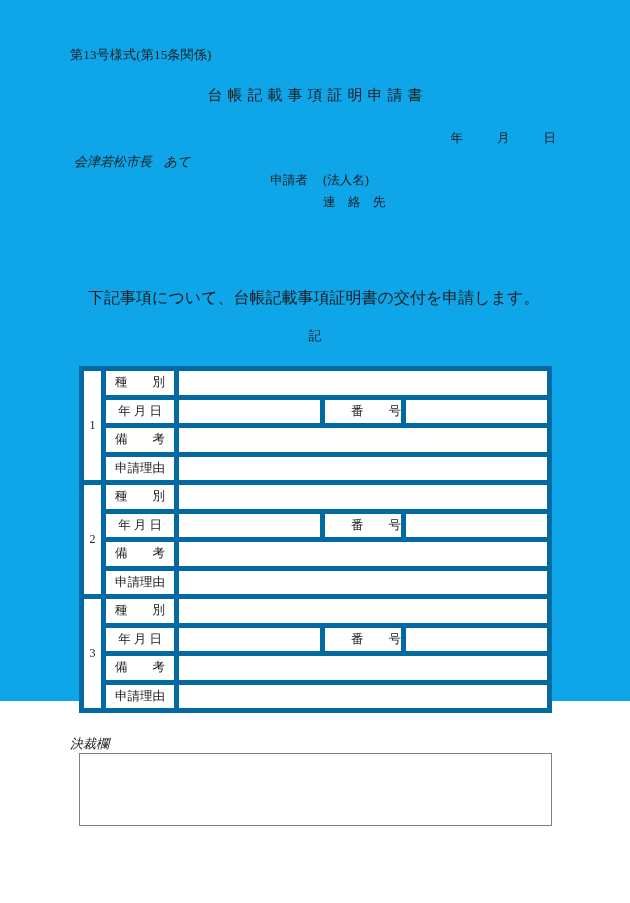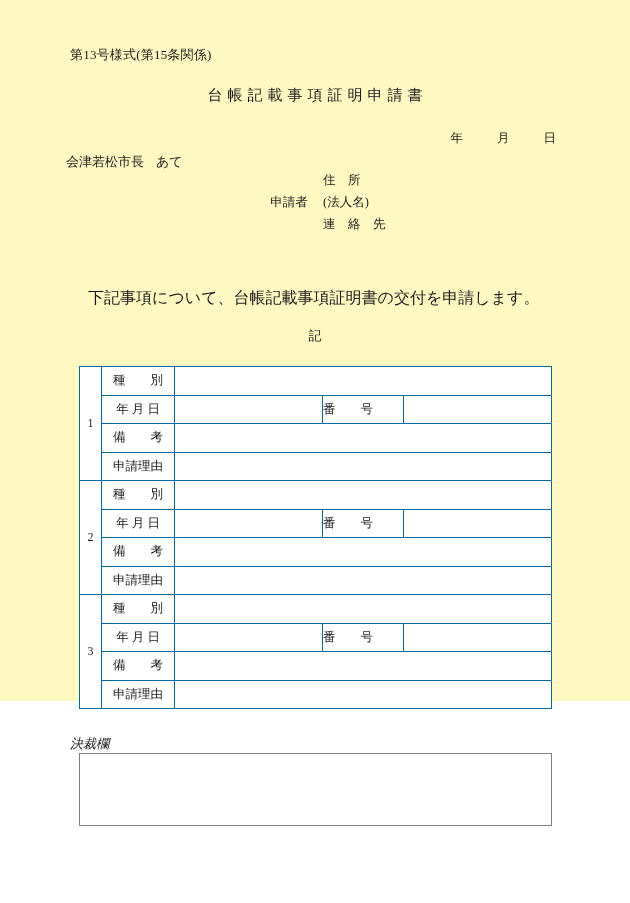--- a/index.html
+++ b/index.html
@@ -10,21 +10,21 @@
   body {
     width: 630px; height: 903px;
     font-family: "Liberation Serif", "DejaVu Serif", serif;
     color: #1a1a1a;
     position: relative;
     overflow: hidden;
   }
   .page {
     position: relative;
     width: 630px; height: 701px;
-    background: #fef9c3;
+    background: #0ea5e9;
   }
 
   
   .form-no {
     position: absolute;
     left: 70px; top: 46px;
     font-size: 13px;
     letter-spacing: 0.2px;
     white-space: nowrap;
   }
@@ -44,23 +44,24 @@
     left: 0; top: 130px;
     width: 556px;
     text-align: right;
     font-size: 12.5px;
     white-space: nowrap;
   }
   .date-line .sp { display: inline-block; width: 34px; }
 
   .addressee {
     position: absolute;
-    left: 66px; top: 153px;
-    font-size: 13px;
-    white-space: nowrap;
+    left: 74px; top: 153px;
+    font-size: 13px;
+    white-space: nowrap;
+    font-style: italic;
   }
   .addressee .gap { display: inline-block; width: 12px; }
 
   
   .applicant-block {
     position: absolute;
     left: 255px; top: 169px;
     font-size: 12.5px;
     line-height: 22px;
   }
@@ -90,29 +91,29 @@
   
   .main-table {
     position: absolute;
     left: 79px; top: 366px;
     width: 473px;
     border-collapse: collapse;
     table-layout: fixed;
     font-size: 12.5px;
   }
   .main-table td {
-    border: 1px solid #0369a1;
+    border: 5px solid #0369a1;
     height: 28.5px;
     padding: 0;
     background: #fff;
   }
   .col-no     { width: 22px;  text-align: center; vertical-align: middle; font-size: 12px; }
   .col-label  { width: 73px;  text-align: center; vertical-align: middle; white-space: nowrap; }
   .col-field  { vertical-align: middle; }
-  .col-numlbl { width: 81px;  text-align: left; vertical-align: middle; white-space: nowrap; margin-left: 8px; }
+  .col-numlbl { width: 81px;  text-align: right; vertical-align: middle; white-space: nowrap; margin-left: 8px; }
 
   
   .approval-label {
     position: absolute;
     left: 70px; top: 735px;
     font-size: 13px;
     white-space: nowrap;
     font-style: italic;
   }
   .approval-box {
@@ -134,24 +135,20 @@
 
   <div class="date-line">
     <span>年</span><span class="sp"></span><span>月</span><span class="sp"></span><span>日</span>
   </div>
 
   <div class="addressee">
     <span>会津若松市長</span><span class="gap"></span><span>あて</span>
   </div>
 
   <div class="applicant-block">
-    <div class="ap-row">
-      <span class="ap-label"></span>
-      <span class="ap-value">住　所</span>
-    </div>
     <div class="ap-row">
       <span class="ap-label">申請者</span>
       <span class="ap-value">(法人名)</span>
     </div>
     <div class="ap-row">
       <span class="ap-label"></span>
       <span class="ap-value">連　絡　先</span>
     </div>
   </div>
 

